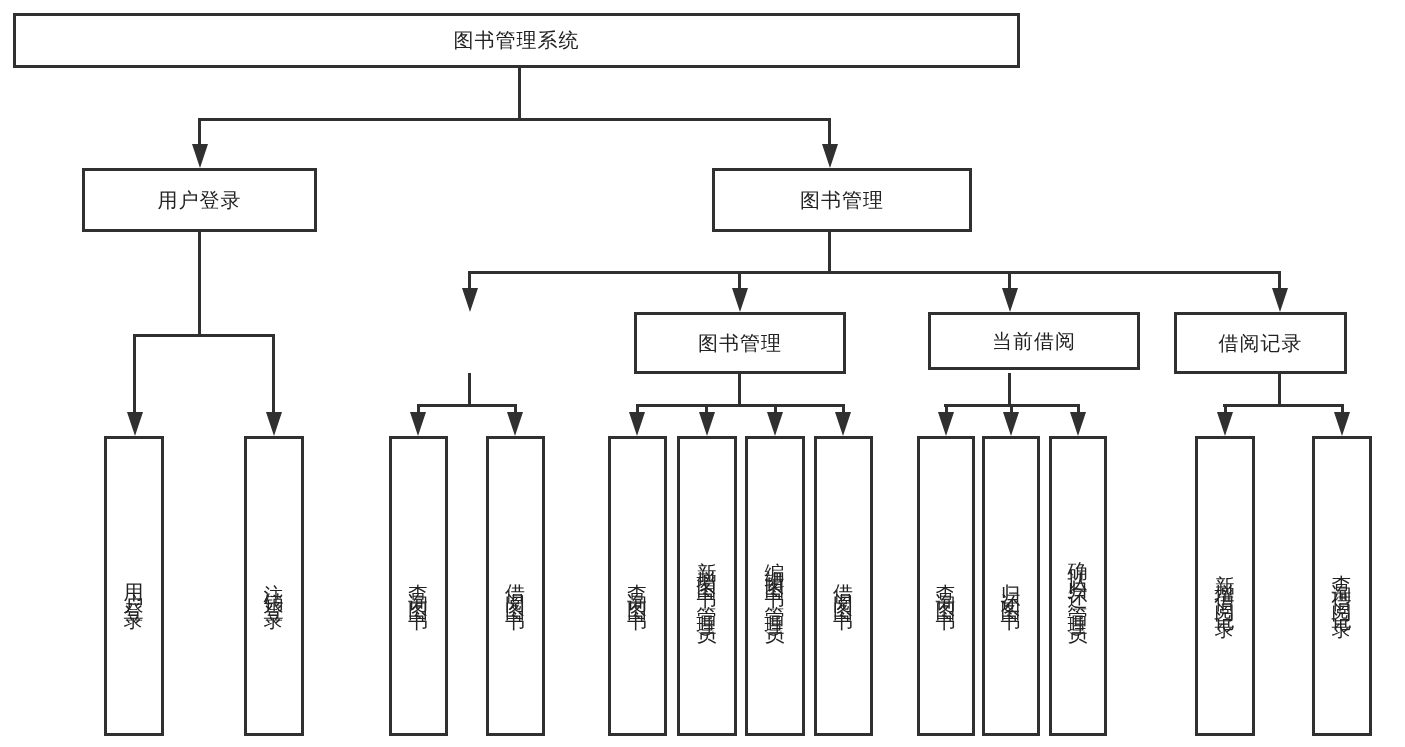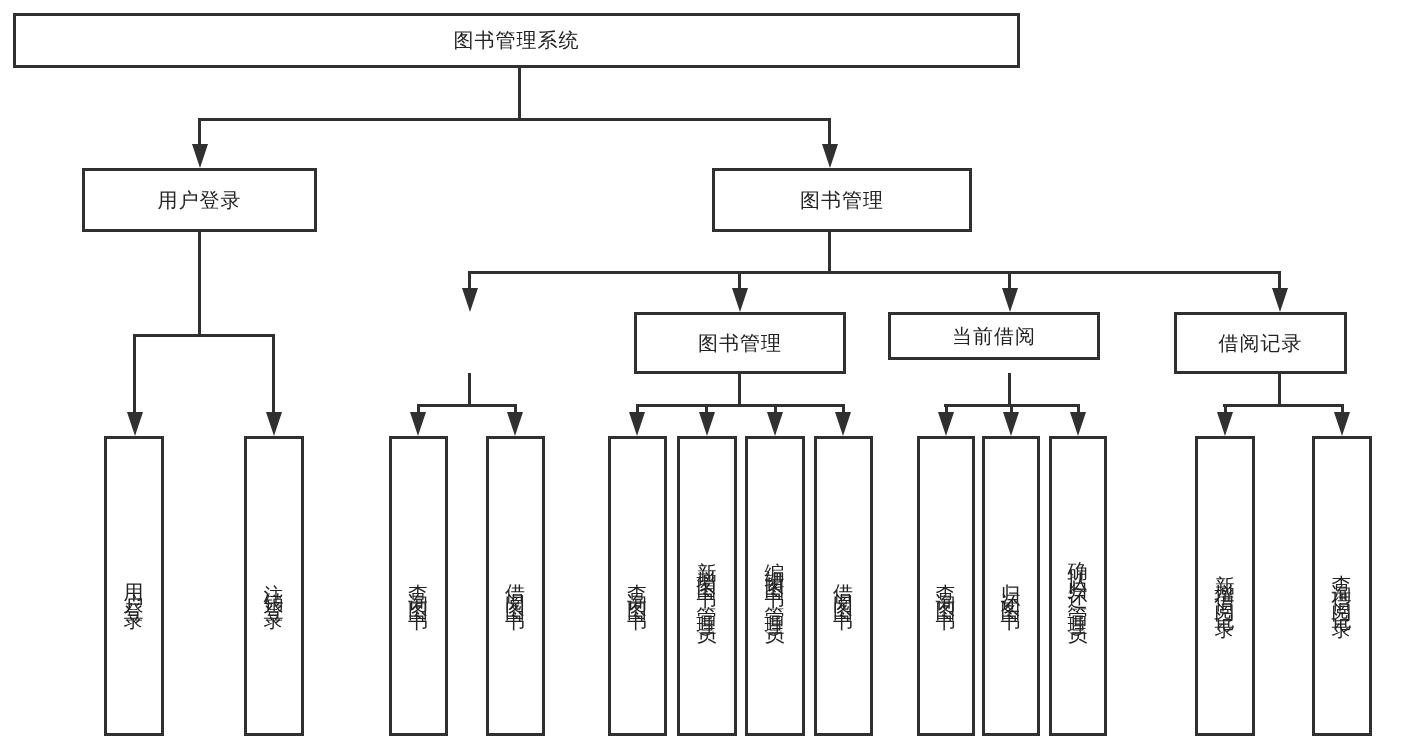--- a/index.html
+++ b/index.html
@@ -103,21 +103,21 @@
   <div class="box" style="left:82px;top:168px;width:235px;height:64px">
     <span class="hlabel">用户登录</span>
   </div>
   <div class="box" style="left:712px;top:168px;width:260px;height:64px">
     <span class="hlabel">图书管理</span>
   </div>
 
   <div class="box" style="left:634px;top:312px;width:212px;height:62px">
     <span class="hlabel">图书管理</span>
   </div>
-  <div class="box" style="left:888px;top:312px;width:212px;height:48px">
+  <div class="box" style="left:928px;top:312px;width:212px;height:58px">
     <span class="hlabel">当前借阅</span>
   </div>
   <div class="box" style="left:1174px;top:312px;width:173px;height:62px">
     <span class="hlabel">借阅记录</span>
   </div>
 
   <div class="box" style="left:104px;top:436px;width:60px;height:300px">
     <span class="vtext">用户登录</span>
   </div>
   <div class="box" style="left:244px;top:436px;width:60px;height:300px">

